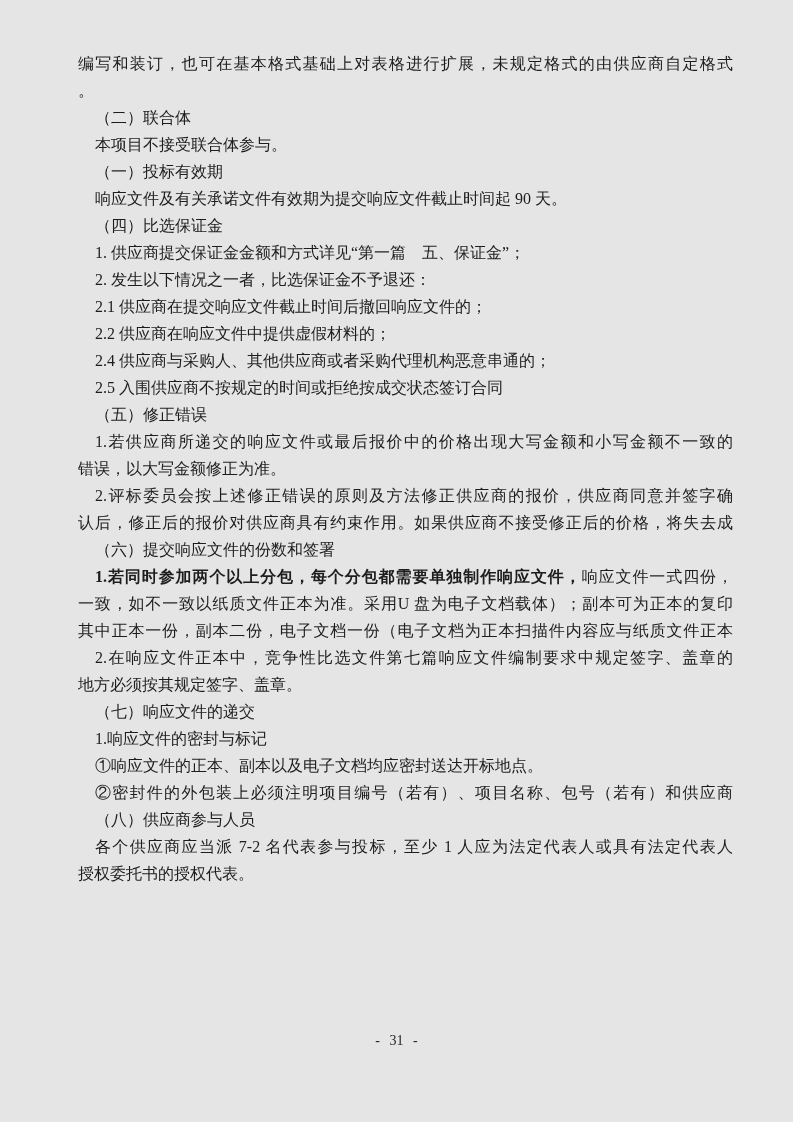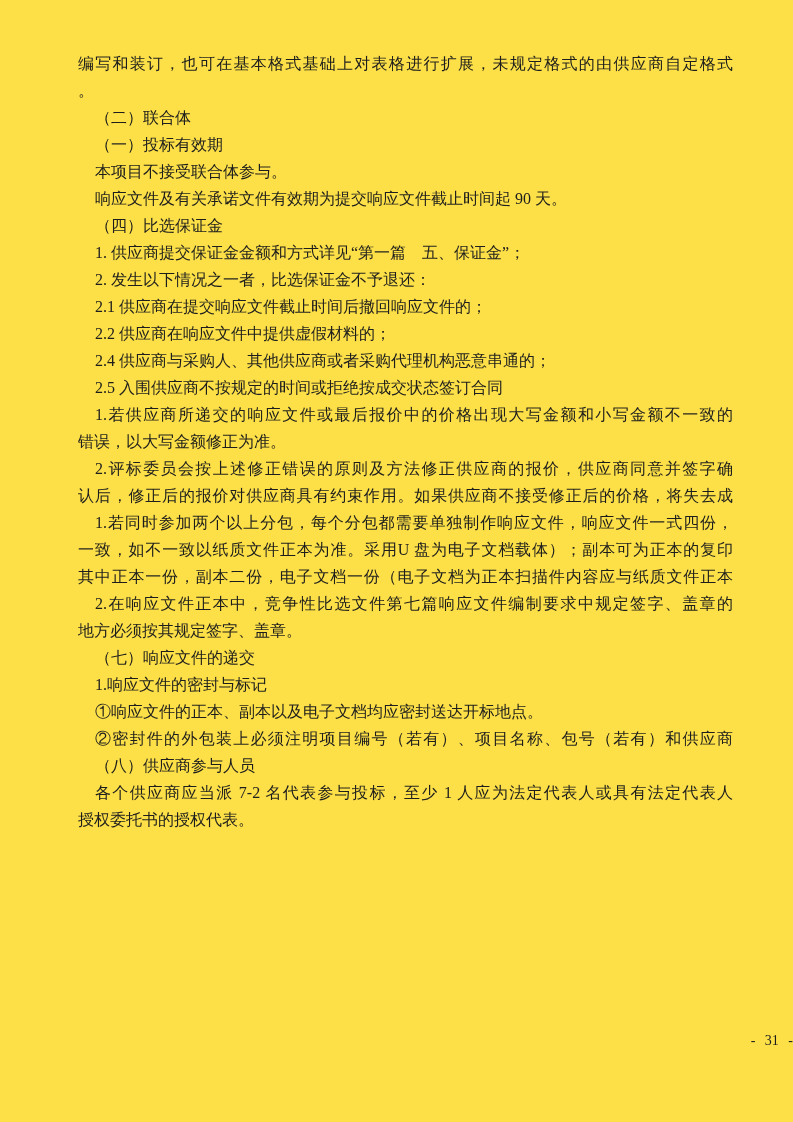--- a/index.html
+++ b/index.html
@@ -1,69 +1,69 @@
 <!DOCTYPE html>
 <html><head>
 <meta charset="utf-8">
 <style>
   html, body { margin: 0; padding: 0; background: #ffffff; }
   .page {
     position: relative;
     width: 793px;
     height: 1122px;
-    background: #fde047;
+    background: #e5e5e5;
     font-family: "Liberation Serif", "DejaVu Serif", serif;
     color: #1d1d1d;
     overflow: hidden;
   }
   .doc-body {
     position: absolute;
     left: 78px;
     right: 60px;
     top: 50px;
     font-size: 16px;
     line-height: 27px;
   }
   .para { margin: 0; padding: 0; }
   .line {
     text-align: justify;
     white-space: normal;
   }
   
   .line.fill { text-align-last: justify; }
   .line.indent { text-indent: 17px; }
-  .run-bold { font-weight: normal; }
+  .run-bold { font-weight: bold; }
   .footer {
     position: absolute;
     top: 1033px;
     left: 0;
     right: 0;
-    text-align: right;
+    text-align: center;
     font-size: 14px;
     color: #1d1d1d;
     word-spacing: 6px;
   }
 </style>
 </head>
 <body>
 
 <div class="page">
   <div class="doc-body" id="doc-body">
       <div class="para">
         <div class="line fill"><span>编写和装订，也可在基本格式基础上对表格进行扩展，未规定格式的由供应商自定格式</span></div>
         <div class="line"><span>。</span></div>
       </div>
       <div class="para">
         <div class="line indent"><span>（二）联合体</span></div>
       </div>
       <div class="para">
-        <div class="line indent"><span>（一）投标有效期</span></div>
+        <div class="line indent"><span>本项目不接受联合体参与。</span></div>
       </div>
       <div class="para">
-        <div class="line indent"><span>本项目不接受联合体参与。</span></div>
+        <div class="line indent"><span>（一）投标有效期</span></div>
       </div>
       <div class="para">
         <div class="line indent"><span>响应文件及有关承诺文件有效期为提交响应文件截止时间起 90 天。</span></div>
       </div>
       <div class="para">
         <div class="line indent"><span>（四）比选保证金</span></div>
       </div>
       <div class="para">
         <div class="line indent"><span>1. 供应商提交保证金金额和方式详见“第一篇　五、保证金”；</span></div>
       </div>
@@ -76,26 +76,32 @@
       <div class="para">
         <div class="line indent"><span>2.2 供应商在响应文件中提供虚假材料的；</span></div>
       </div>
       <div class="para">
         <div class="line indent"><span>2.4 供应商与采购人、其他供应商或者采购代理机构恶意串通的；</span></div>
       </div>
       <div class="para">
         <div class="line indent"><span>2.5 入围供应商不按规定的时间或拒绝按成交状态签订合同</span></div>
       </div>
       <div class="para">
+        <div class="line indent"><span>（五）修正错误</span></div>
+      </div>
+      <div class="para">
         <div class="line indent fill"><span>1.若供应商所递交的响应文件或最后报价中的价格出现大写金额和小写金额不一致的</span></div>
         <div class="line"><span>错误，以大写金额修正为准。</span></div>
       </div>
       <div class="para">
         <div class="line indent fill"><span>2.评标委员会按上述修正错误的原则及方法修正供应商的报价，供应商同意并签字确</span></div>
         <div class="line fill"><span>认后，修正后的报价对供应商具有约束作用。如果供应商不接受修正后的价格，将失去成</span></div>
+      </div>
+      <div class="para">
+        <div class="line indent"><span>（六）提交响应文件的份数和签署</span></div>
       </div>
       <div class="para">
         <div class="line indent fill"><span class="run-bold">1.若同时参加两个以上分包，每个分包都需要单独制作响应文件，</span><span>响应文件一式四份，</span></div>
         <div class="line fill"><span>一致，如不一致以纸质文件正本为准。采用U 盘为电子文档载体）；副本可为正本的复印</span></div>
         <div class="line fill"><span>其中正本一份，副本二份，电子文档一份（电子文档为正本扫描件内容应与纸质文件正本</span></div>
       </div>
       <div class="para">
         <div class="line indent fill"><span>2.在响应文件正本中，竞争性比选文件第七篇响应文件编制要求中规定签字、盖章的</span></div>
         <div class="line"><span>地方必须按其规定签字、盖章。</span></div>
       </div>

